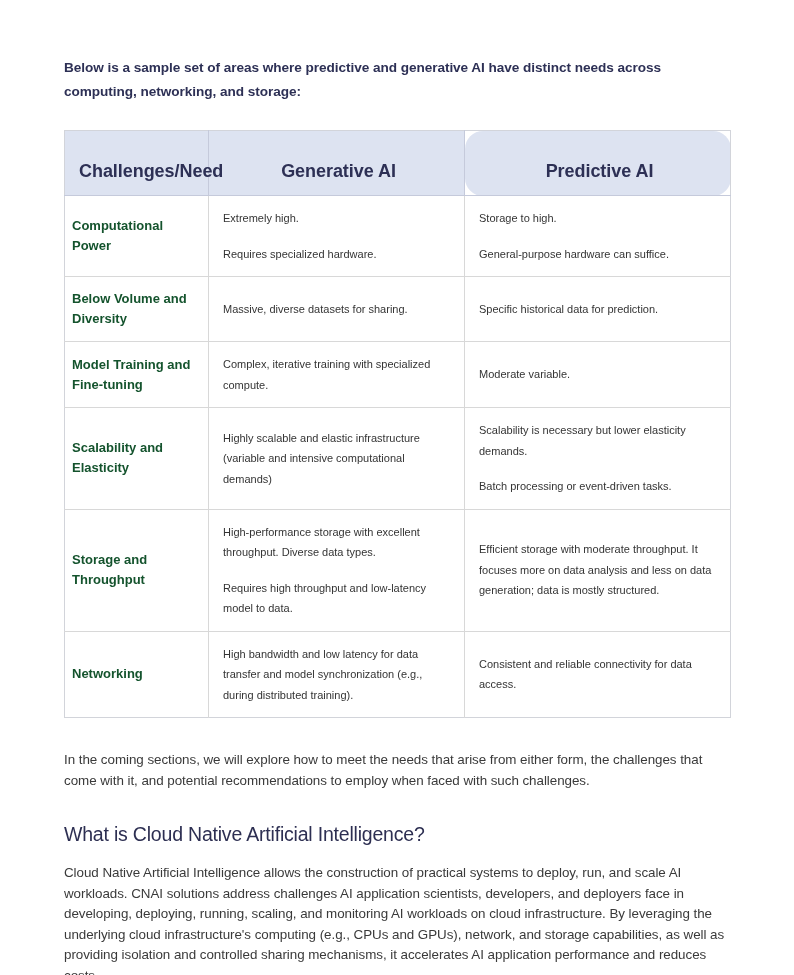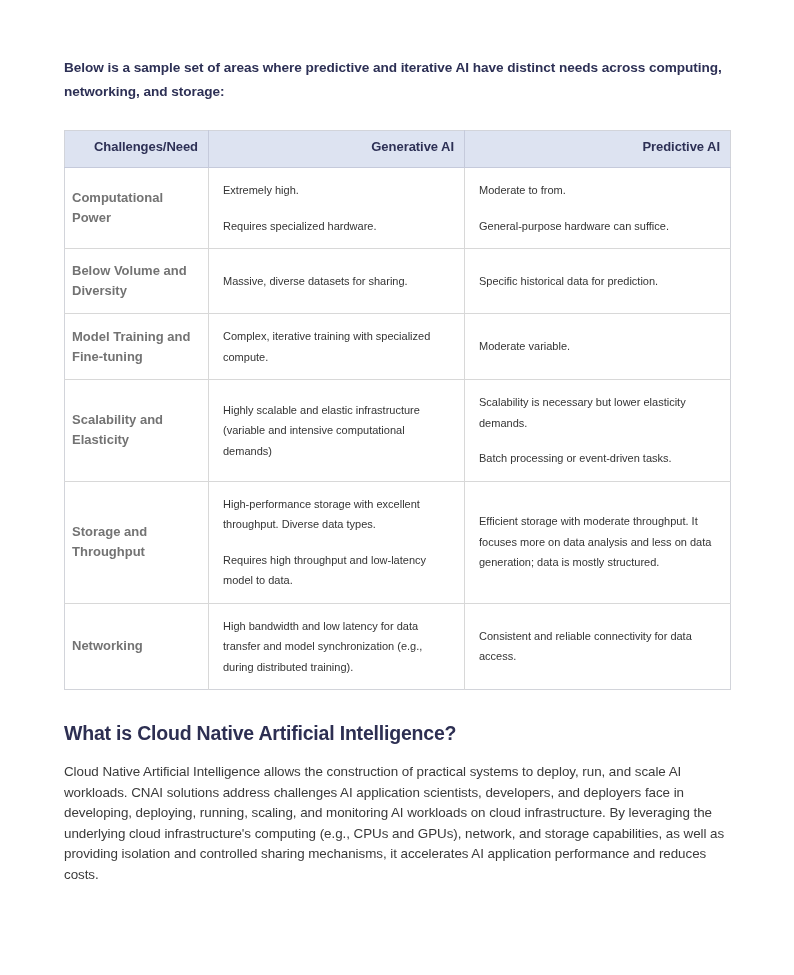--- a/index.html
+++ b/index.html
@@ -39,45 +39,45 @@
     border: 1px solid #d2d4da;
     margin-bottom: 0;
   }
   .cmp-table col.c1 { width: 144px; }
   .cmp-table col.c2 { width: 256px; }
   .cmp-table col.c3 { width: 266px; }
 
   .cmp-table thead th {
     background: #dde3f1;
     color: #2d3055;
-    font-size: 13px;
+    font-size: 18px;
     font-weight: bold;
-    text-align: right;
-    padding: 8px 10px 13px 14px;
+    text-align: center;
+    padding: 30px 10px 13px 14px;
     border-right: 1px solid #c5cadb;
     border-bottom: 1px solid #c5cadb;
     vertical-align: middle;
     letter-spacing: -0.05px;
   }
-  .cmp-table thead th:last-child { border-right: none; }
+  .cmp-table thead th:last-child { border-right: none; border-radius: 18px; }
 
   .cmp-table tbody td {
     border-top: 1px solid #d8d8d8;
     border-right: 1px solid #d8d8d8;
     padding: 12px 14px 12px 14px;
     vertical-align: middle;
     font-size: 11px;
     line-height: 20.5px;
     color: #343434;
   }
   .cmp-table tbody td:last-child { border-right: none; }
 
   .cmp-table tbody td.rowlabel {
     font-weight: bold;
-    color: #737373;
+    color: #14532d;
     font-size: 13px;
     line-height: 20px;
     padding-left: 7px;
   }
 
   .cell-p { margin: 0; }
   .cell-p + .cell-p { margin-top: 15px; }
 
   
   .body-p {
@@ -85,31 +85,31 @@
     font-size: 13.4px;
     line-height: 20.5px;
     color: #3a3a3a;
     letter-spacing: -0.05px;
   }
   .after-table { margin-top: 32px; }
   .section-h2 {
     margin: 30px 0 16px 0;
     font-size: 19.5px;
     line-height: 26px;
-    font-weight: bold;
+    font-weight: normal;
     color: #2d2f52;
     letter-spacing: -0.2px;
   }
 </style>
 </head>
 <body>
 
 <div class="page">
 
-  <p class="lead">Below is a sample set of areas where predictive and iterative AI have distinct needs across computing, networking, and storage:</p>
+  <p class="lead">Below is a sample set of areas where predictive and generative AI have distinct needs across computing, networking, and storage:</p>
 
   <table class="cmp-table">
     <colgroup>
       <col class="c1">
         <col class="c2">
         <col class="c3">
     </colgroup>
     <thead>
       <tr>
         <th>Challenges/Need</th>
@@ -119,21 +119,21 @@
     </thead>
     <tbody>
 
       <tr>
         <td class="rowlabel">Computational Power</td>
         <td>
           <p class="cell-p">Extremely high.</p>
           <p class="cell-p">Requires specialized hardware.</p>
         </td>
         <td>
-          <p class="cell-p">Moderate to from.</p>
+          <p class="cell-p">Storage to high.</p>
           <p class="cell-p">General-purpose hardware can suffice.</p>
         </td>
       </tr>
 
       <tr>
         <td class="rowlabel">Below Volume and Diversity</td>
         <td>
           <p class="cell-p">Massive, diverse datasets for sharing.</p>
         </td>
         <td>
@@ -179,18 +179,19 @@
           <p class="cell-p">High bandwidth and low latency for data transfer and model synchronization (e.g., during distributed training).</p>
         </td>
         <td>
           <p class="cell-p">Consistent and reliable connectivity for data access.</p>
         </td>
       </tr>
 
     </tbody>
   </table>
 
+  <p class="body-p after-table">In the coming sections, we will explore how to meet the needs that arise from either form, the challenges that come with it, and potential recommendations to employ when faced with such challenges.</p>
 
   <h2 class="section-h2">What is Cloud Native Artificial Intelligence?</h2>
 
   <p class="body-p">Cloud Native Artificial Intelligence allows the construction of practical systems to deploy, run, and scale AI workloads. CNAI solutions address challenges AI application scientists, developers, and deployers face in developing, deploying, running, scaling, and monitoring AI workloads on cloud infrastructure. By leveraging the underlying cloud infrastructure's computing (e.g., CPUs and GPUs), network, and storage capabilities, as well as providing isolation and controlled sharing mechanisms, it accelerates AI application performance and reduces costs.</p>
 
 </div>
 
 </body></html>

